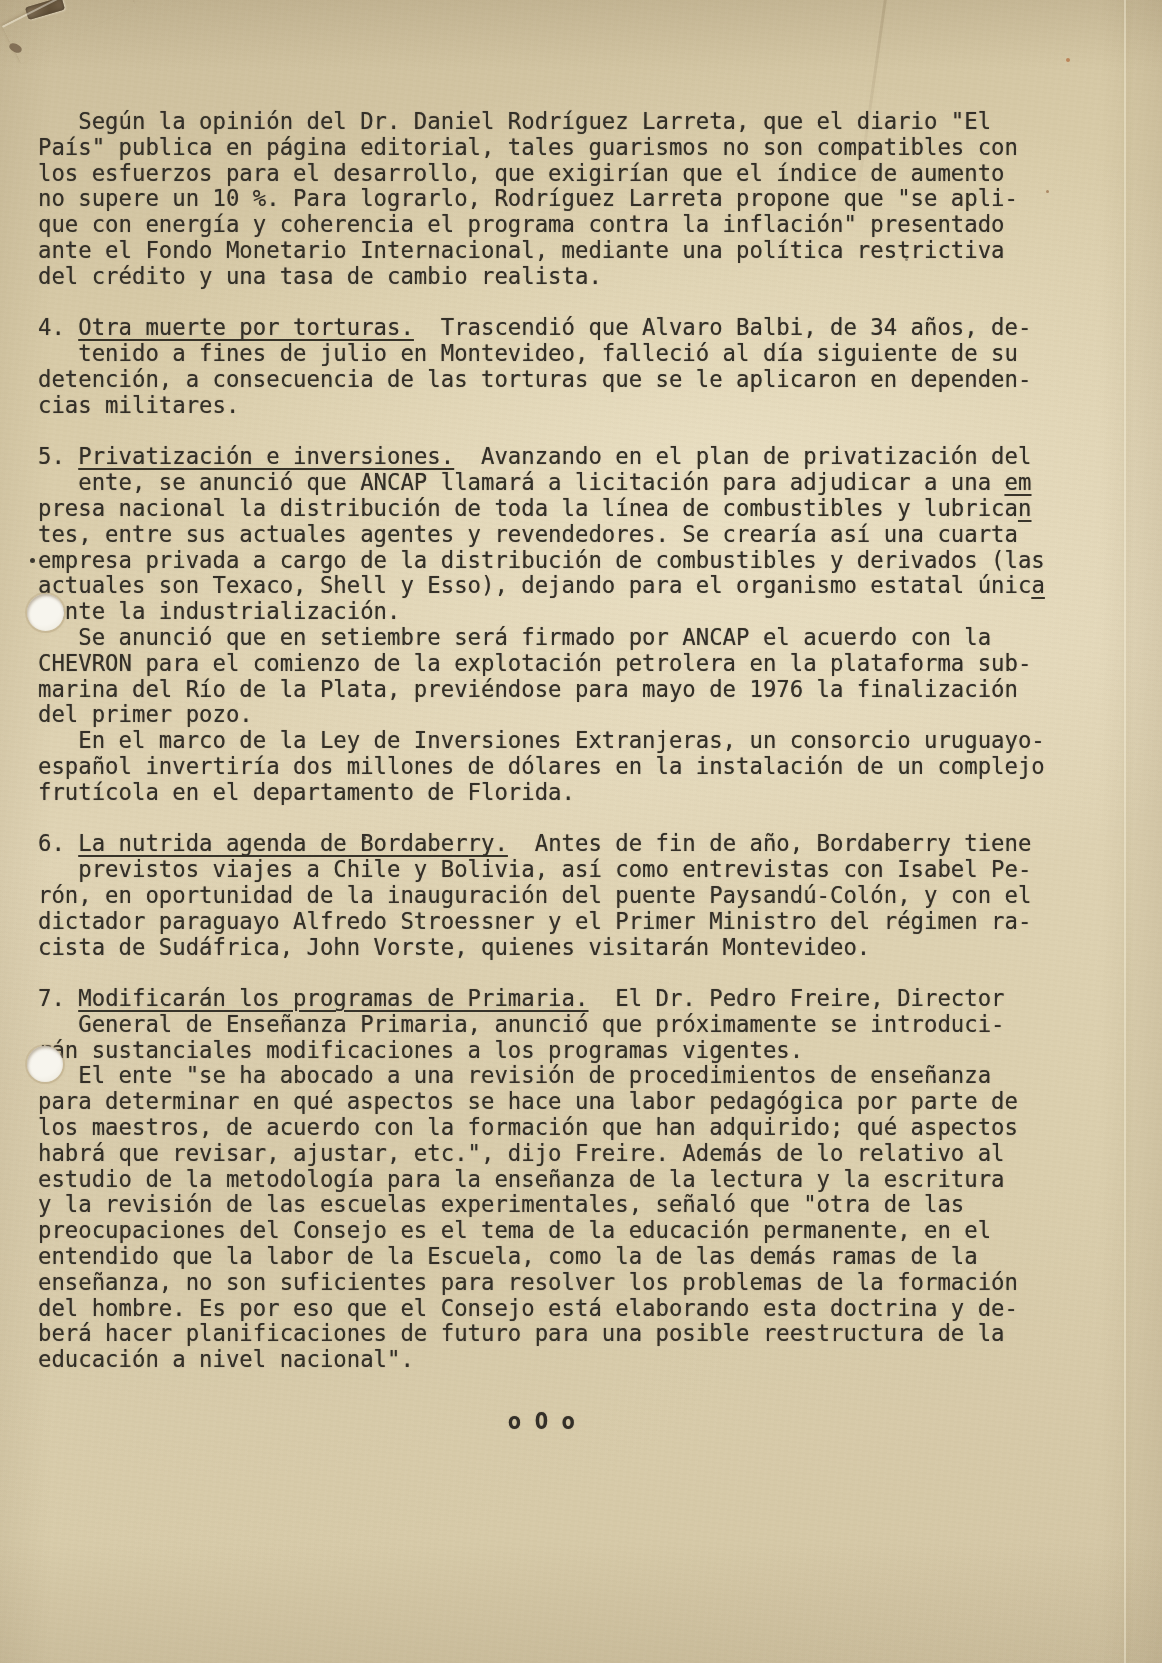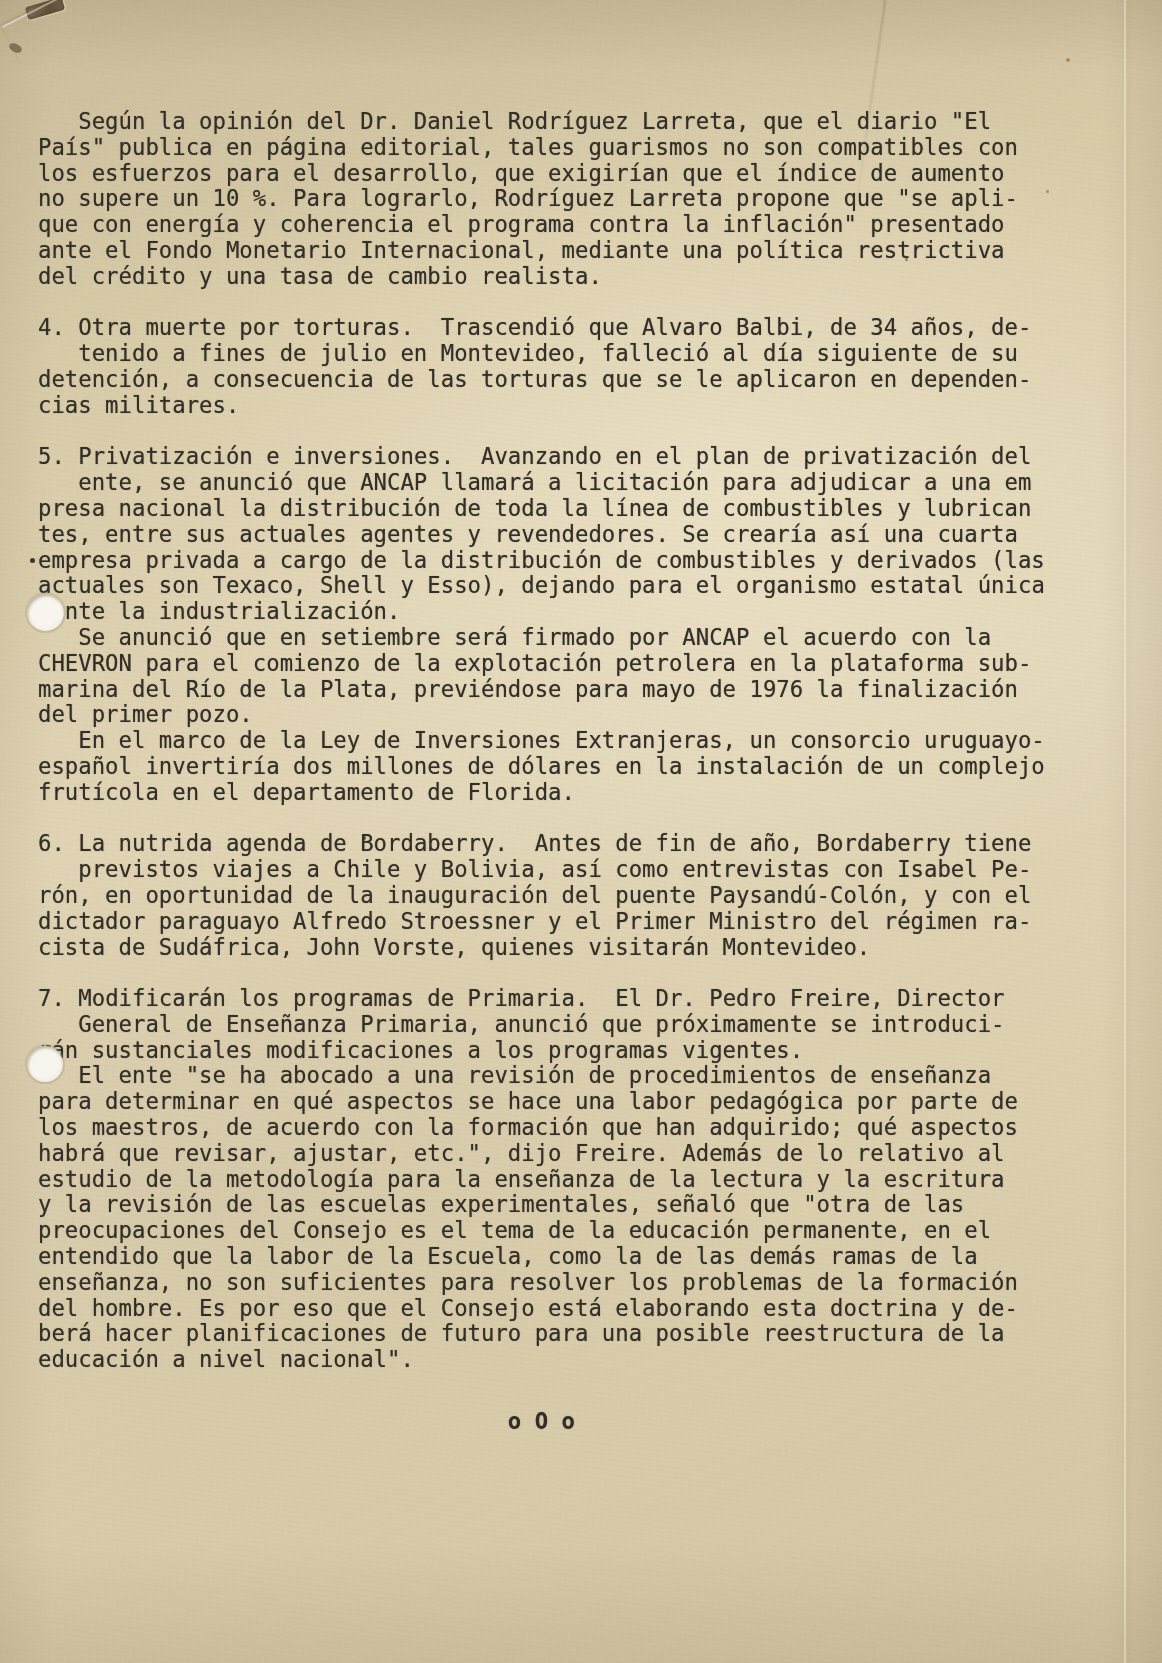--- a/index.html
+++ b/index.html
@@ -30,20 +30,21 @@
     position:absolute;left:38px;top:109px;
     font-size:22.3px;line-height:25.8px;
     color:#332f28;white-space:pre;
     text-shadow:0 0 1px rgba(50,45,35,0.55);
   }
   .block{margin:0;}
   .block + .block{margin-top:25.8px;}
   .block[data-name="closing-mark"]{margin-top:36px;font-weight:bold;}
   .line{height:25.8px;}
   .u{
+    text-decoration:underline;
     text-decoration-thickness:2px;
     text-underline-offset:4px;
     text-decoration-color:rgba(48,44,36,0.9);
   }
   
   .hole{
     position:absolute;border-radius:50%;
     background:radial-gradient(circle at 42% 36%, #f7f5ee 55%, #e9e6da 100%);
     box-shadow: inset 1px 2px 3px rgba(118,98,68,0.45),
                 0 0 0 2px rgba(172,152,116,0.30),

